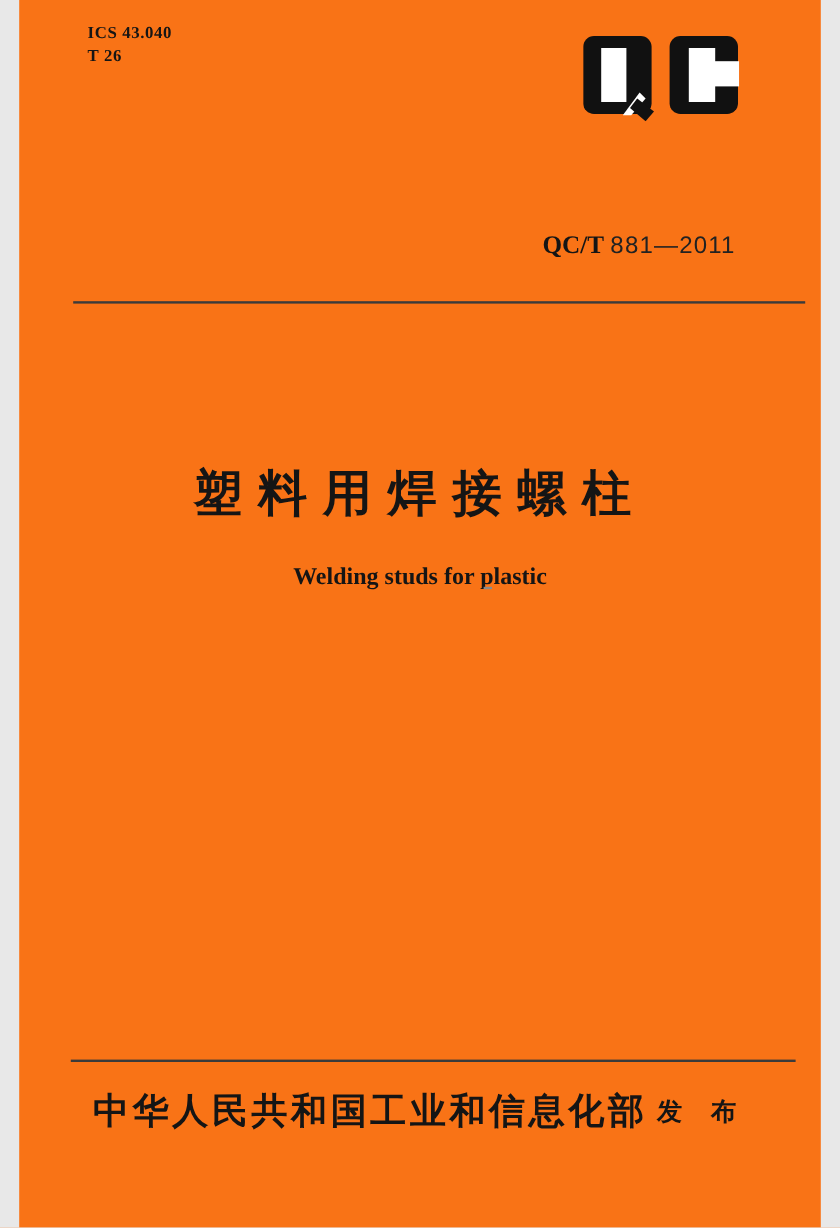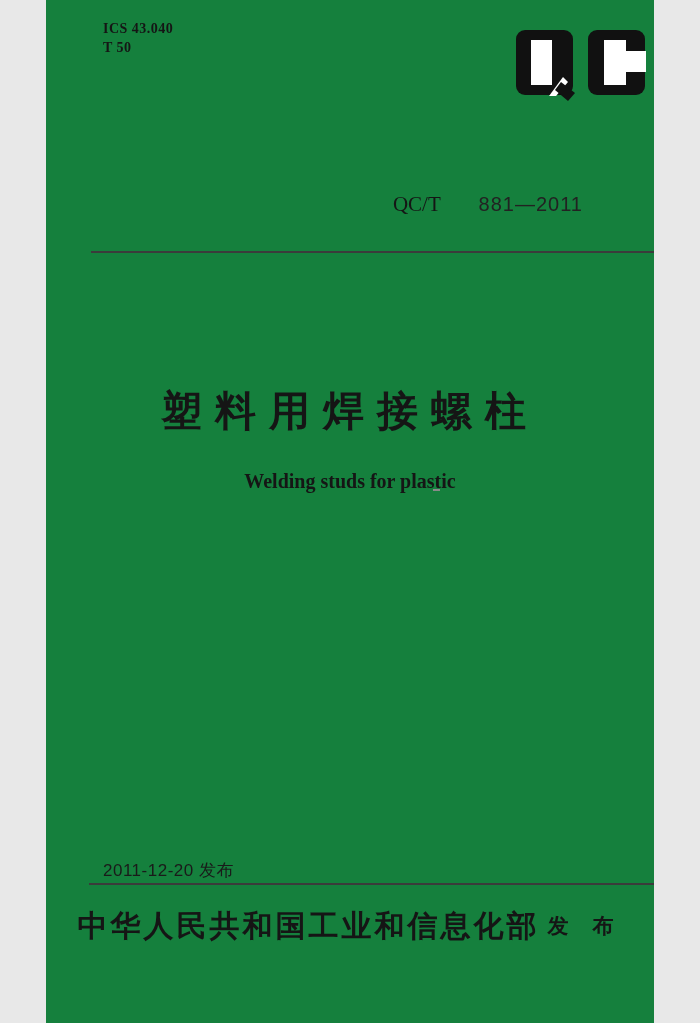--- a/index.html
+++ b/index.html
@@ -1,20 +1,20 @@
 <!DOCTYPE html>
 <html><head>
 <meta charset="utf-8">
 <style>
   html,body{margin:0;padding:0;background:#e8e8e8;}
   .page{
     position:relative;
-    width:608px;height:1023px;
+    width:668px;height:1023px;
     margin:0 auto;
-    background:#15803d;
+    background:#f97316;
     color:#151515;
     overflow:hidden;
     font-family:"Liberation Serif","DejaVu Serif",serif;
   }
   
   .ics-block{
     position:absolute;left:57px;top:19px;
     font-weight:bold;font-size:14px;line-height:19px;
     font-family:"Liberation Serif","DejaVu Serif",serif;
     letter-spacing:0.5px;
@@ -28,28 +28,27 @@
     font-weight:bold;font-size:38px;
     letter-spacing:9px;padding-left:9px;box-sizing:border-box;
     font-family:"Liberation Serif","DejaVu Serif",serif;
   }
   
   .std-no{
     position:absolute;right:71px;top:192px;
     white-space:nowrap;font-size:21px;
   }
   .std-no .prefix{
-    font-weight:normal;
+    font-weight:bold;
     font-family:"Liberation Serif","DejaVu Serif",serif;
   }
   .std-no .number{
     font-family:"Liberation Sans","DejaVu Sans",sans-serif;
     font-weight:400;font-size:20px;color:#222;
     letter-spacing:1px;
-    margin-left:33px;
   }
   .rule{position:absolute;background:#3b3b3b;height:2px;}
   .rule-top{left:45px;top:251px;width:610px;}
   .rule-bottom{left:43px;top:883px;width:604px;}
   
   .title-cn{
     position:absolute;left:0;top:384px;width:100%;
     text-align:center;white-space:nowrap;
     font-weight:bold;font-size:41px;
     letter-spacing:13px;box-sizing:border-box;
@@ -87,21 +86,21 @@
     font-family:"Liberation Sans","DejaVu Sans",sans-serif;
   }
 </style>
 </head>
 <body>
 
 <div class="page">
 
   <div class="ics-block">
     <div>ICS 43.040</div>
-    <div>T 50</div>
+    <div>T 26</div>
   </div>
 
   <svg class="logo" viewBox="0 0 130 71" xmlns="http://www.w3.org/2000/svg" aria-hidden="true">
 
     <rect x="0" y="0" width="57" height="65" rx="9" fill="#111"></rect>
     <rect x="15" y="10" width="21" height="45" fill="#fff"></rect>
 
     <polygon points="33,66 47,47 52,52 40,66" fill="#fff"></polygon>
 
     <polygon points="45,52 59,63 52,71 39,60" fill="#111"></polygon>
@@ -117,21 +116,20 @@
     <span class="number">881—2011</span>
   </div>
 
   <div class="rule rule-top"></div>
 
   <div class="title-cn">塑料用焊接螺柱</div>
   <div class="title-en">Welding studs for plastic</div>
   <div class="stray-mark"></div>
 
   <div class="dates">
-    <span>2011-12-20 发布</span>
   </div>
 
   <div class="rule rule-bottom"></div>
 
   <div class="publisher-row">
     <span class="publisher">中华人民共和国工业和信息化部</span>
     <span class="publish-action">发 布</span>
   </div>
 
 </div>

